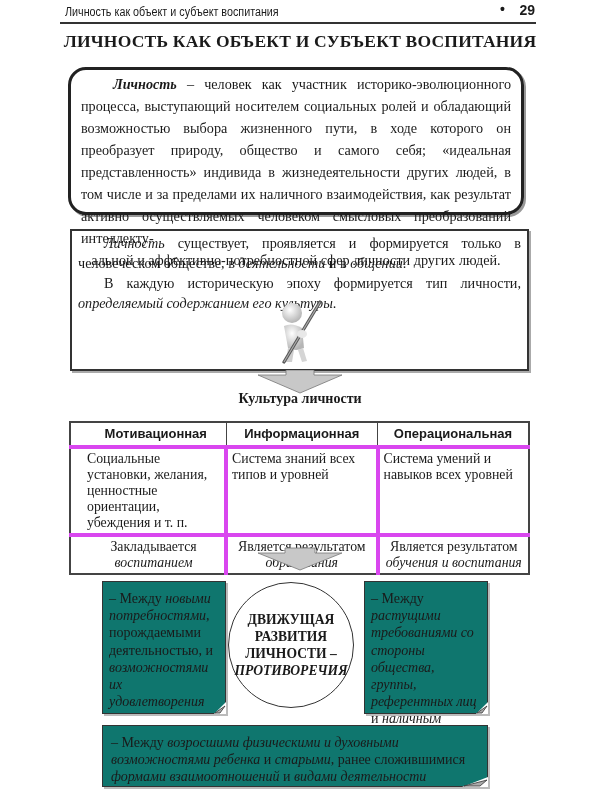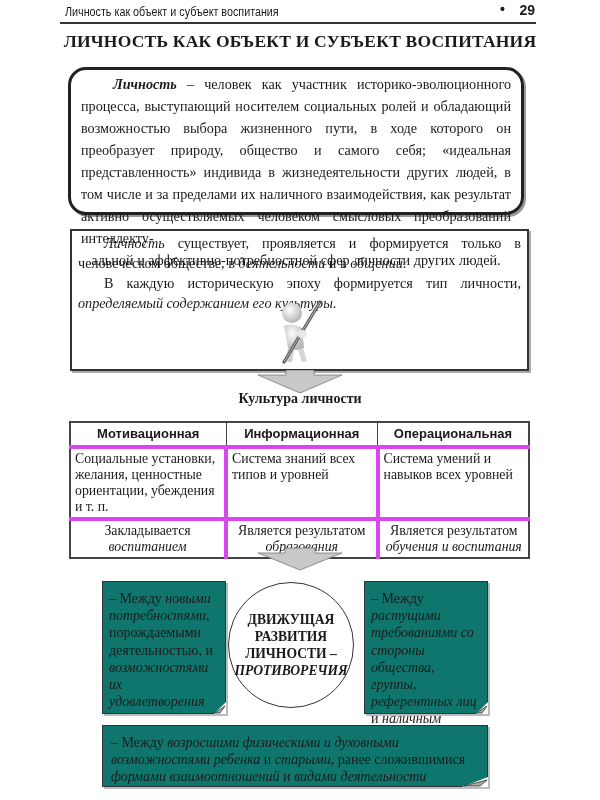--- a/index.html
+++ b/index.html
@@ -33,21 +33,21 @@
 
   .arrow1 { left: 250px; top: 370px; width: 100px; height: 24px; }
   .culture-title { left: 0; top: 391px; width: 600px; text-align: center; font-weight: bold; font-size: 14px; }
 
   table.culture { position: absolute; left: 69px; top: 421px; width: 461px; border-collapse: collapse;
                   font-size: 13.8px; line-height: 16px; }
   table.culture th { font-family: "Liberation Sans", "DejaVu Sans", sans-serif; font-weight: bold;
                      font-size: 13px; height: 20px; border: 1px solid #444; border-top: 2px solid #444; }
   table.culture td { border: 4px solid #d946ef; vertical-align: top; padding: 2px 4px; text-align: left; }
   table.culture tr.last td { border-bottom: 2px solid #444; text-align: center; }
-  table.culture th:first-child, table.culture td:first-child { border-left: 2px solid #444; }
+  table.culture th:first-child, table.culture td:first-child { border-left: 2px solid #444; padding-left: 16px; }
   table.culture th:last-child, table.culture td:last-child { border-right: 2px solid #444; }
   .r1 td { height: 62px; }
   .r2 td { height: 32px; }
 
   .arrow2 { left: 250px; top: 545px; width: 100px; height: 26px; }
 
   .note { position: absolute; border: 1.5px solid #333; box-sizing: border-box; background: #0f766e;
           font-size: 14px; line-height: 17.2px; padding: 8px 6px 4px 6px;
           box-shadow: 2px 2px 0 #bbb; }
   .note .fold { position: absolute; right: -1px; bottom: -1px; width: 12px; height: 12px; }

